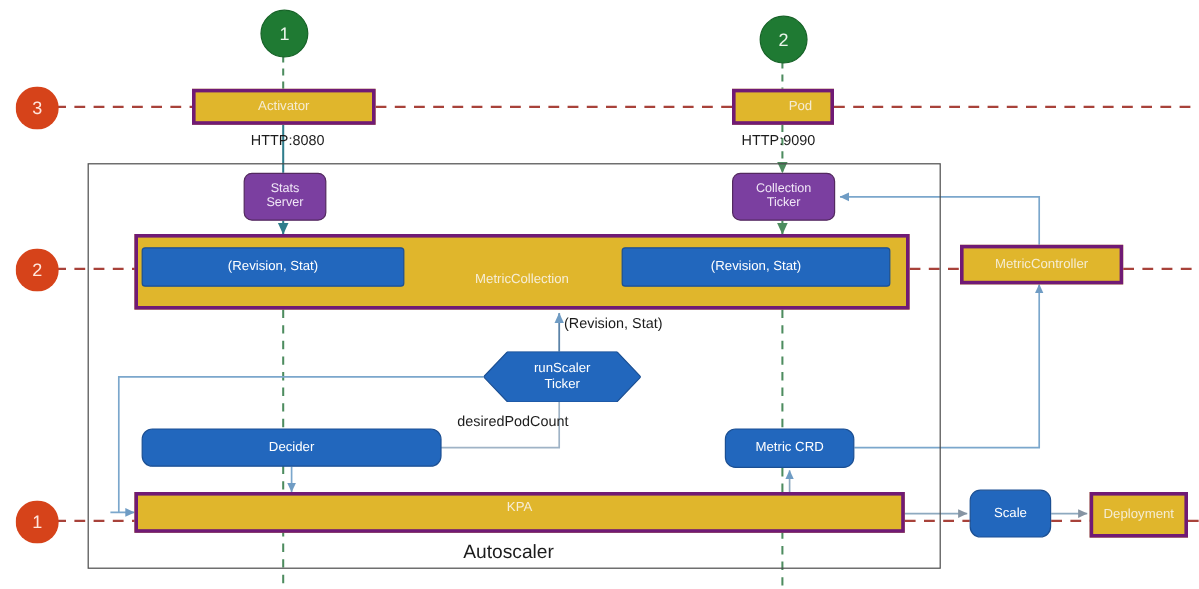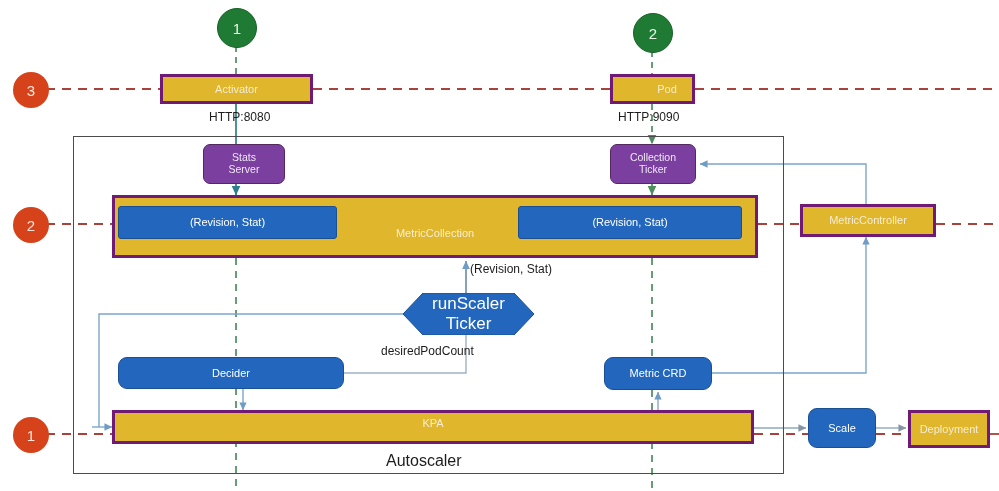--- a/index.html
+++ b/index.html
@@ -190,21 +190,21 @@
   </div>
 
   <div class="plain" style="left:209px;top:110px;">
     <span>HTTP:8080</span>
   </div>
 
   <div class="plain" style="left:618px;top:110px;">
     <span>HTTP:9090</span>
   </div>
 
-  <div class="node purple" style="left:203px;top:144px;width:82px;height:40px;flex-direction:column;">
+  <div class="node purple" style="left:203px;top:144px;width:69px;height:40px;flex-direction:column;">
     <span>Stats</span>
     <span>Server</span>
   </div>
 
   <div class="node purple" style="left:610px;top:144px;width:86px;height:40px;flex-direction:column;">
     <span>Collection</span>
     <span>Ticker</span>
   </div>
 
   <div class="node gold band" style="left:112px;top:195px;width:646px;height:63px;align-items:flex-end;justify-content:center;padding-bottom:16px;">
@@ -225,31 +225,31 @@
 
   <div class="plain" style="left:470px;top:262px;">
     <span>(Revision, Stat)</span>
   </div>
 
   <div style="position:absolute;left:403px;top:293px;width:131px;height:42px;">
     <svg width="131" height="42" viewBox="0 0 131 42" style="position:absolute;left:0;top:0;">
       <polygon points="20,0 111,0 131,21 111,42 20,42 0,21" fill="#2267bd" stroke="#1b4f93" stroke-width="1"></polygon>
     </svg>
     <div style="position:absolute;inset:0;display:flex;flex-direction:column;
-                align-items:center;justify-content:center;color:#ffffff;font-size:17px;line-height:1.15;">
+                align-items:center;justify-content:center;color:#ffffff;font-size:11px;line-height:1.15;">
       <span>runScaler</span>
       <span>Ticker</span>
     </div>
   </div>
 
   <div class="plain" style="left:381px;top:344px;">
     <span>desiredPodCount</span>
   </div>
 
-  <div class="node blue rounded" style="left:118px;top:357px;width:226px;height:32px;">
+  <div class="node blue rounded" style="left:118px;top:357px;width:250px;height:32px;">
     <span>Decider</span>
   </div>
 
   <div class="node blue rounded" style="left:604px;top:357px;width:108px;height:33px;">
     <span>Metric CRD</span>
   </div>
 
   <div class="node gold band" style="left:112px;top:410px;width:642px;height:34px;align-items:center;justify-content:center;">
     <span style="position:relative;top:-4px;">KPA</span>
   </div>

